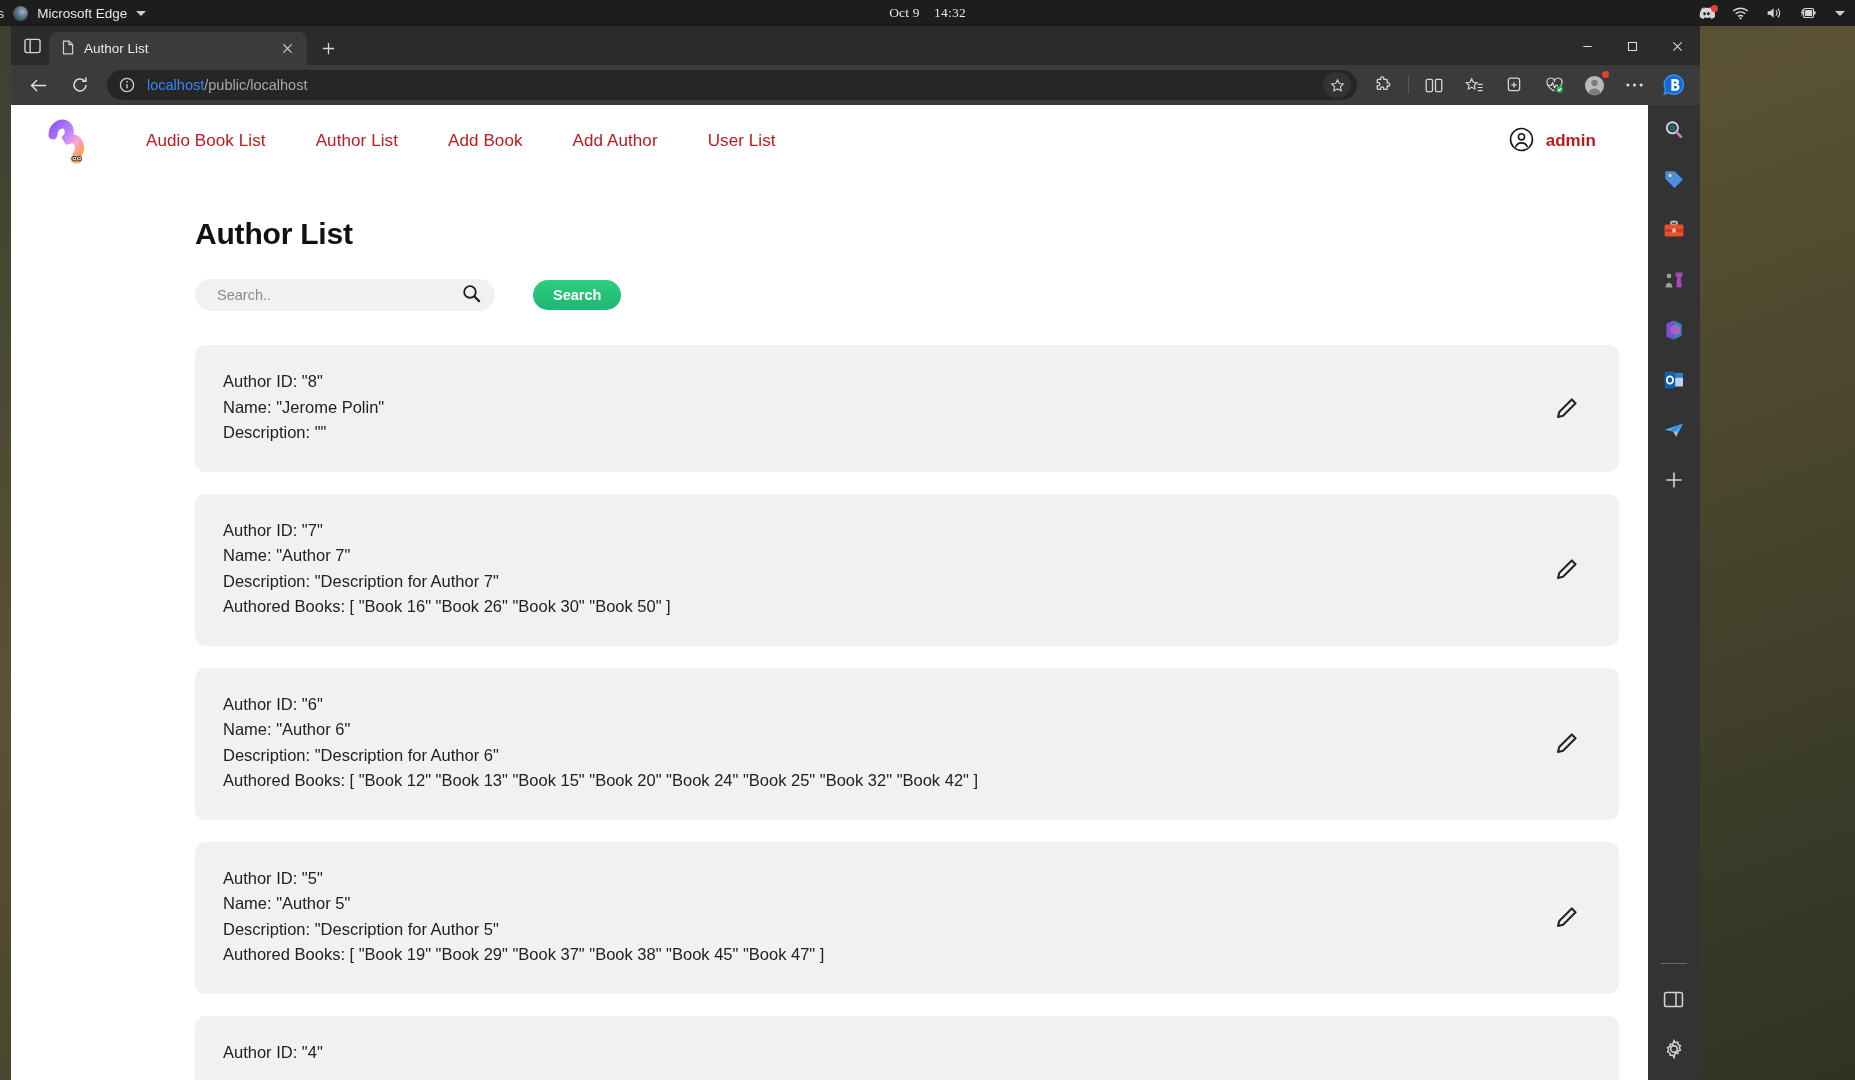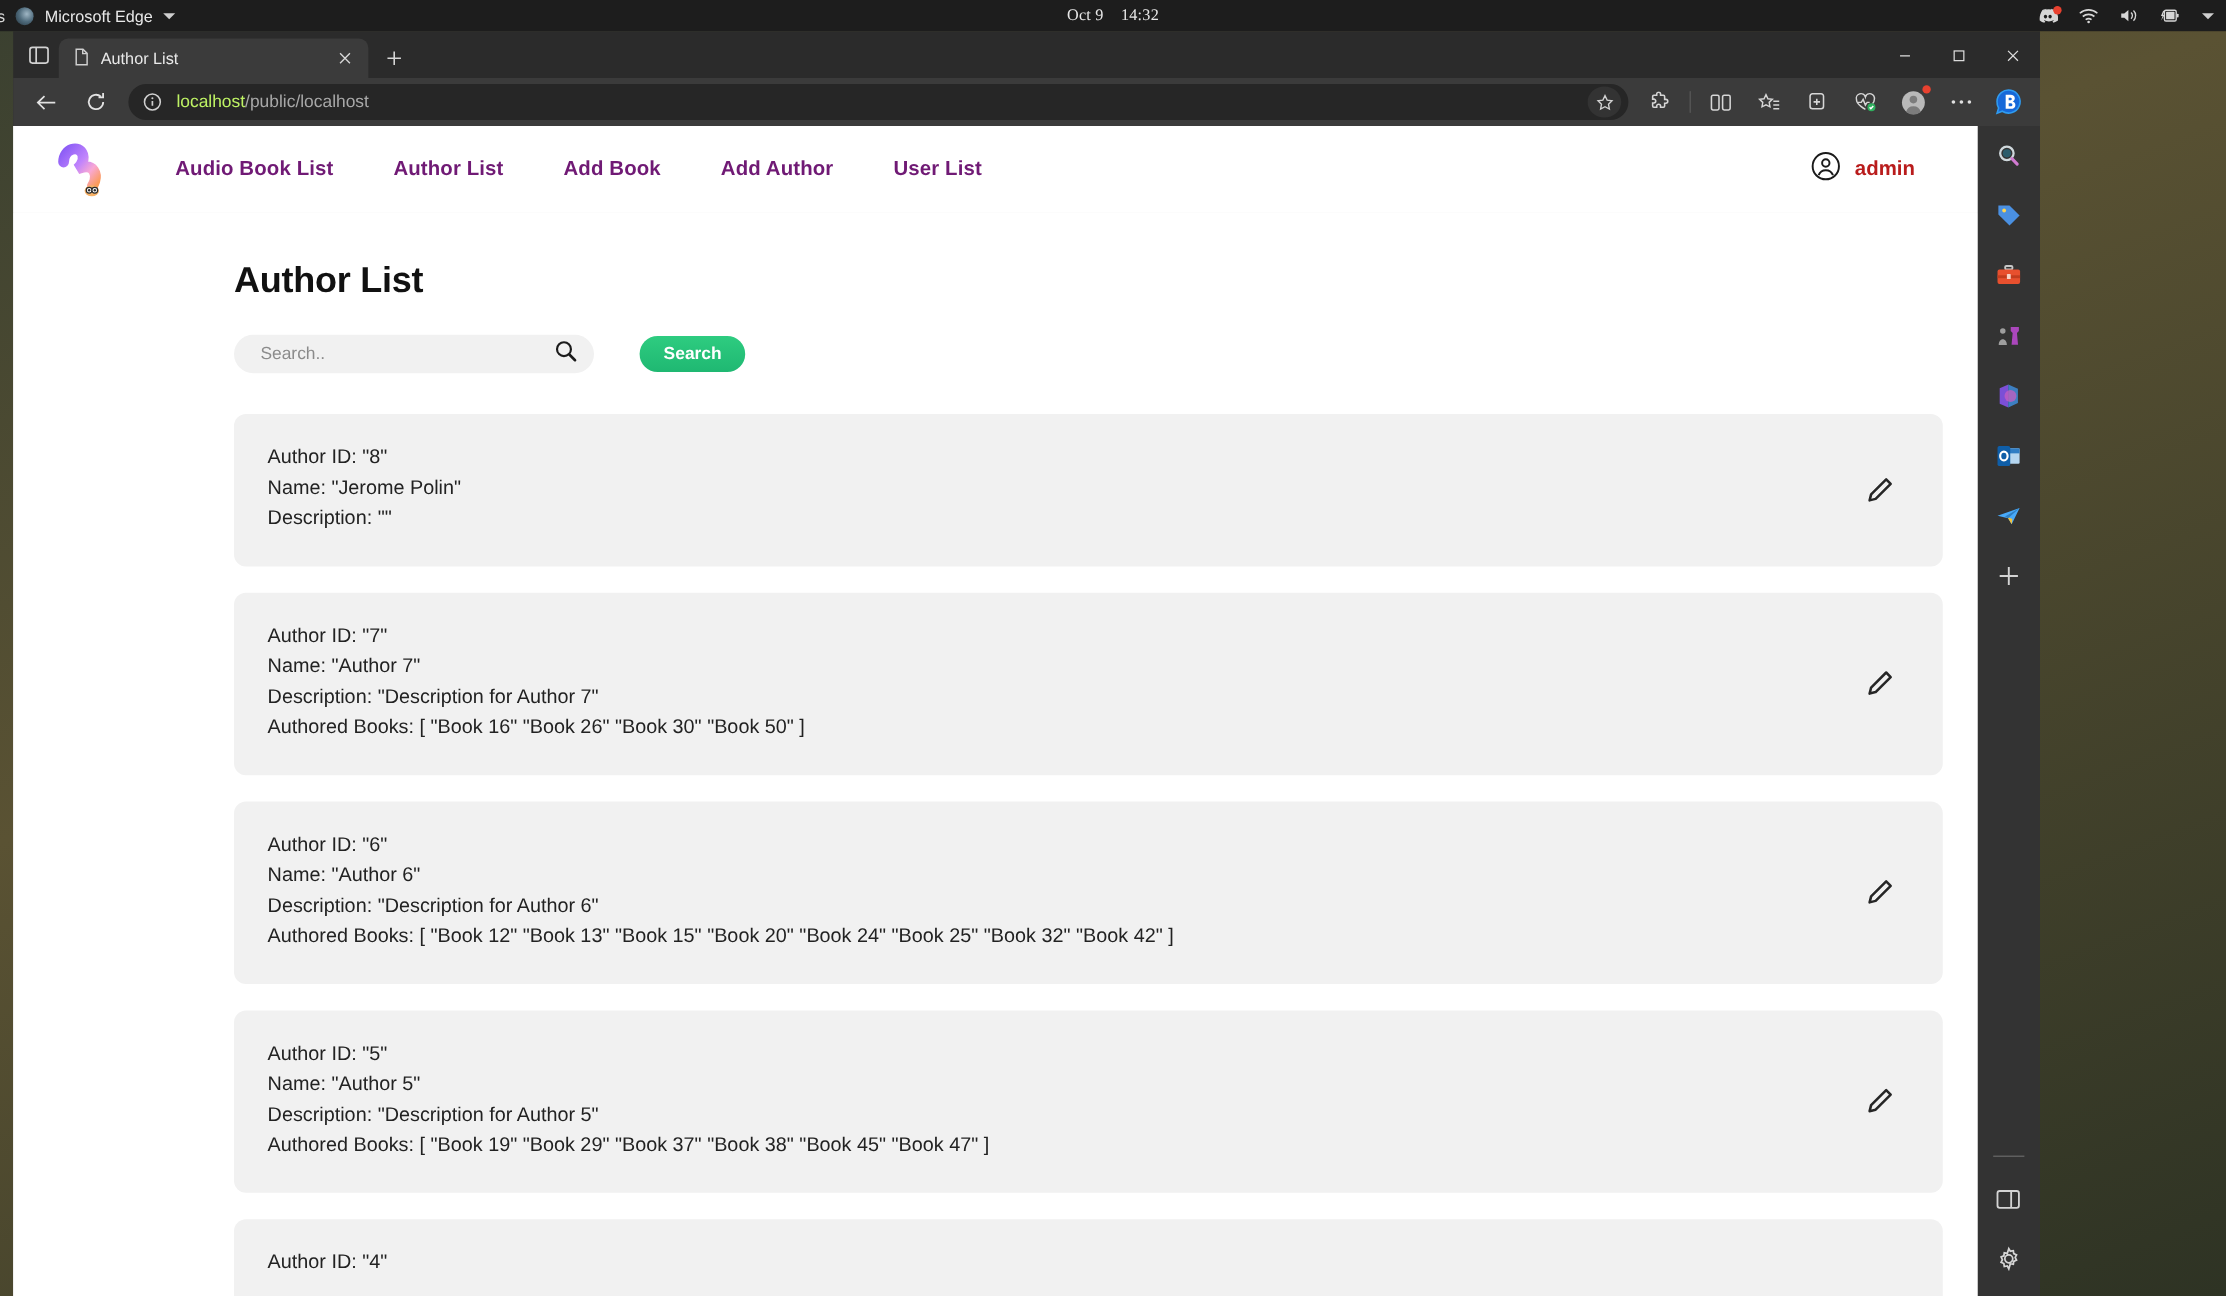--- a/index.html
+++ b/index.html
@@ -74,21 +74,21 @@
     display: flex; align-items: center; gap: 0; padding: 0 6px;
   }
   .nav-btn { width: 36px; height: 30px; display:flex;align-items:center;justify-content:center; border-radius: 5px; margin: 0 3px; }
   #omnibox {
     flex: 1; height: 30px; background: #262626; border-radius: 15px;
     display: flex; align-items: center; padding: 0 6px 0 12px; margin: 0 6px;
     position: relative;
   }
   #omnibox .info-ic { margin-right: 12px; display:flex; }
   #url-text { font-size: 14.5px; color: #a8a8a8; flex: 1; white-space: nowrap; overflow: hidden; }
-  #url-text b { color: #bef264; font-weight: 400; }
+  #url-text b { color: #3b82f6; font-weight: 400; }
   #omni-star { width:28px;height:26px;display:flex;align-items:center;justify-content:center;border-radius:50%;background:#333;}
   .tb-ic { width: 34px; height: 30px; display:flex;align-items:center;justify-content:center; margin: 0 3px; position:relative; }
   .tb-sep { width:1px; height:18px; background:#5a5a5a; margin: 0 5px; }
 
   
   #below-bars { display: flex; height: 975px; }
   #page-viewport { width: 1786px; height: 975px; background: #ffffff; overflow: hidden; position: relative; }
   #edge-sidebar {
     width: 57px; background: #333333; display: flex; flex-direction: column;
     align-items: center; padding-top: 10px; gap: 20px;
@@ -98,21 +98,21 @@
   .side-divider { width: 26px; height: 1px; background: #6a6a6a; }
 
   
   #site-nav {
     height: 72px; background: #ffffff; display: flex; align-items: center;
     padding: 0 28px 0 36px; box-shadow: 0 1px 0 rgba(0,0,0,.06);
   }
   #brand { width: 46px; height: 52px; margin-right: 28px; flex-shrink: 0; }
   #nav-links { display: flex; align-items: center; gap: 0; }
   .nav-link {
-    font-size: 17px; font-weight: 700; color: #701a75; padding: 0 25px;
+    font-size: 17px; font-weight: 400; color: #b91c1c; padding: 0 25px;
     white-space: nowrap; letter-spacing: .1px;
   }
   #nav-right { margin-left: auto; display: flex; align-items: center; gap: 12px; padding-right: 24px; }
   #admin-label { font-size: 17px; font-weight: 700; color: #b91c1c; }
 
   #page-body { padding: 40px 0 0 0; background: #fff; height: 903px; }
   #content-wrap { width: 1424px; margin-left: 184px; }
   #page-title { font-size: 30px; font-weight: 700; color: #111; letter-spacing: -.2px; }
 
   #search-row { display: flex; align-items: center; gap: 38px; margin-top: 28px; }

